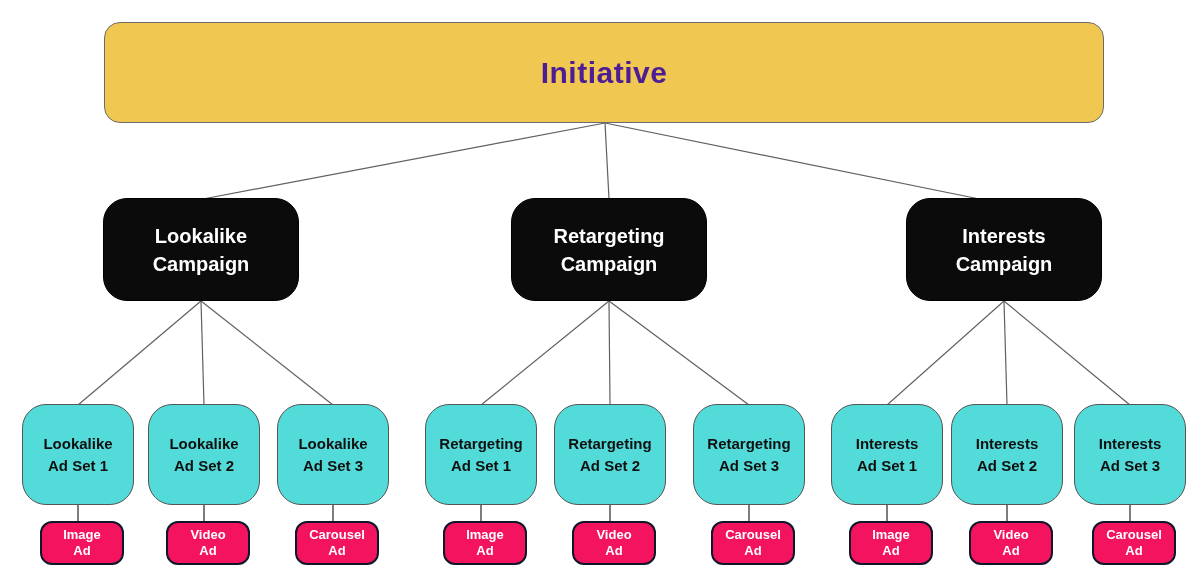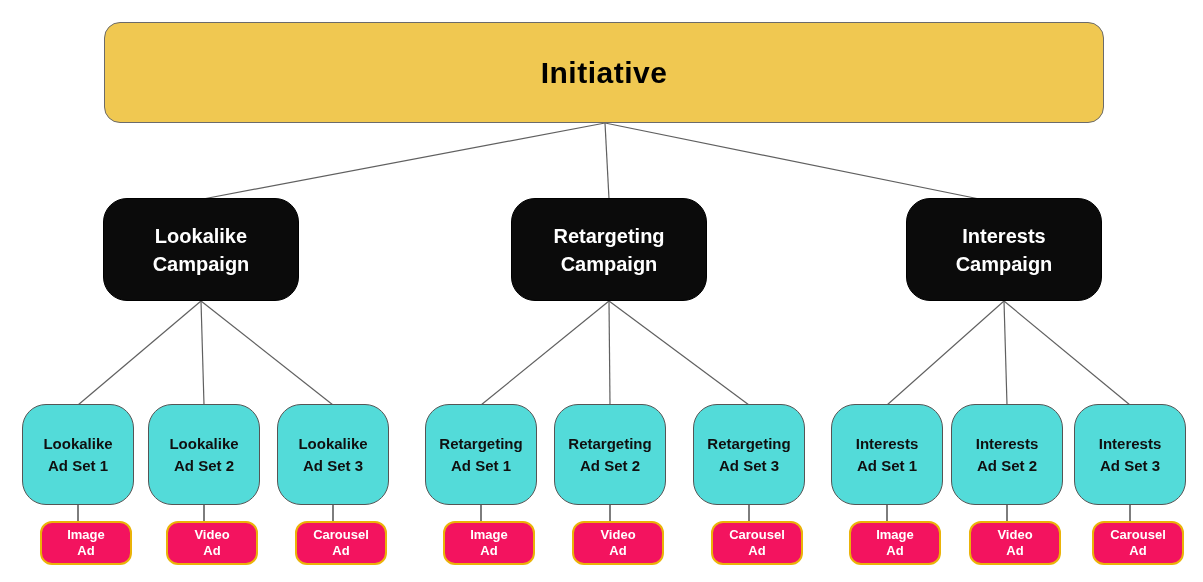--- a/index.html
+++ b/index.html
@@ -39,21 +39,21 @@
     text-align: center;
     white-space: pre-line;
   }
   .node.root {
     left: 104px; top: 22px; width: 1000px; height: 101px;
     background: var(--root-fill, #F0C851);
     border: 1.5px solid #6b6b6b;
     border-radius: 16px;
     font-size: 30px;
     font-weight: 800;
-    color: #000000;
+    color: #4c1d95;
     letter-spacing: 0.5px;
   }
   .node.campaign {
     top: 198px; width: 196px; height: 103px;
     background: var(--campaign-fill, #0b0b0b);
     border: 1px solid #000;
     border-radius: 24px;
     font-size: 20px;
     font-weight: 800;
     line-height: 1.4;
@@ -75,23 +75,23 @@
   .adset.col-0 { left: 22px; }
   .adset.col-1 { left: 148px; }
   .adset.col-2 { left: 277px; }
   .adset.col-3 { left: 425px; }
   .adset.col-4 { left: 554px; }
   .adset.col-5 { left: 693px; }
   .adset.col-6 { left: 831px; }
   .adset.col-7 { left: 951px; }
   .adset.col-8 { left: 1074px; }
   .node.ad {
-    top: 521px; width: 92px; height: 44px;
+    top: 521px; width: 84px; height: 44px;
     background: var(--ad-fill, #F3135F);
-    border: 2px solid #eab308;
+    border: 2px solid #0f172a;
     border-radius: 12px;
     font-size: 13px;
     font-weight: 700;
     line-height: 1.25;
     color: #ffffff;
   }
   .ad.col-0 { left: 40px; }
   .ad.col-1 { left: 166px; }
   .ad.col-2 { left: 295px; }
   .ad.col-3 { left: 443px; }

